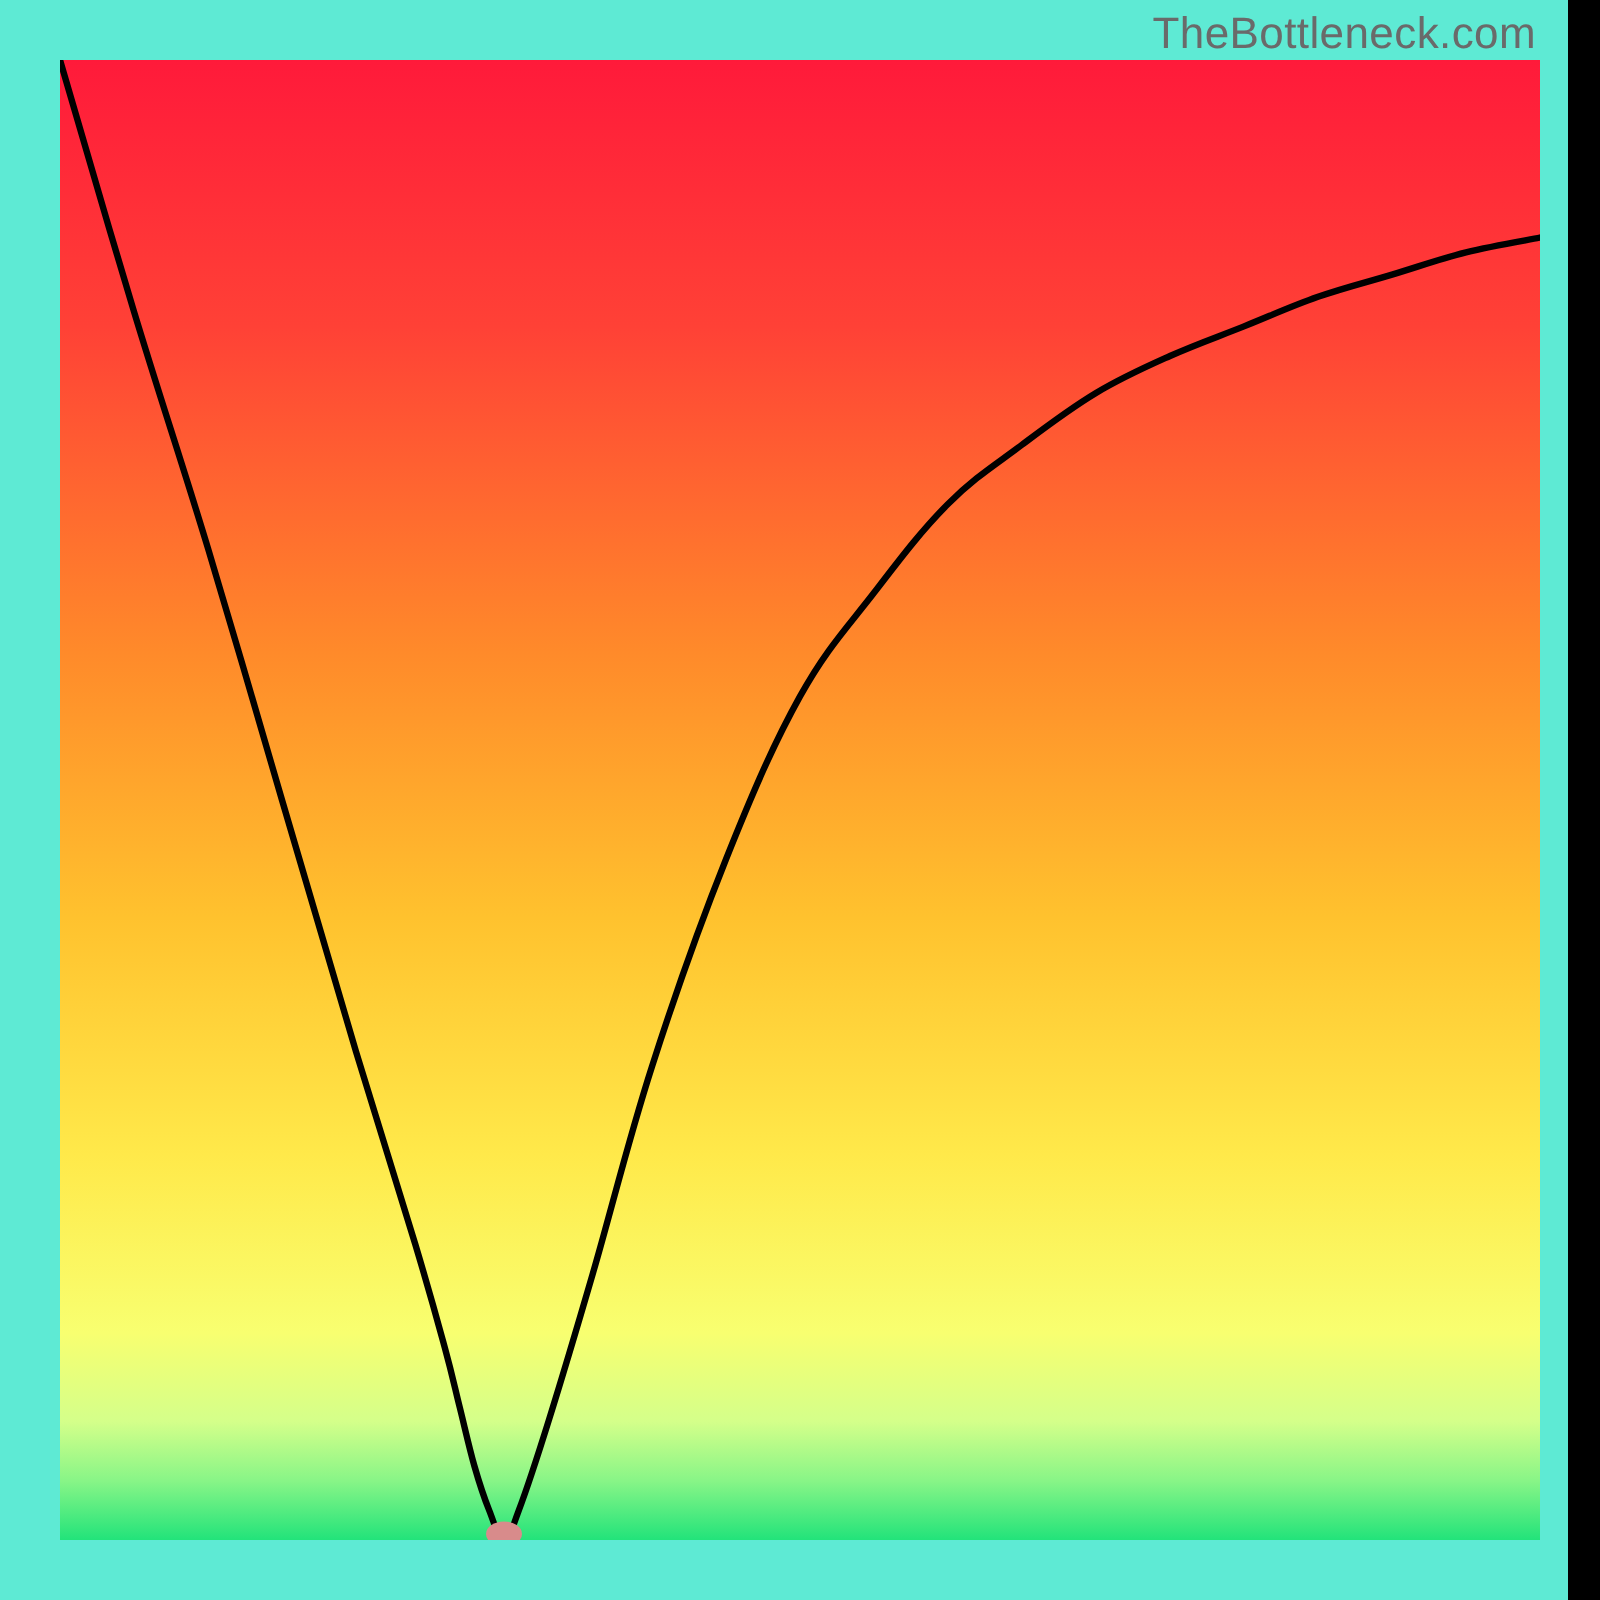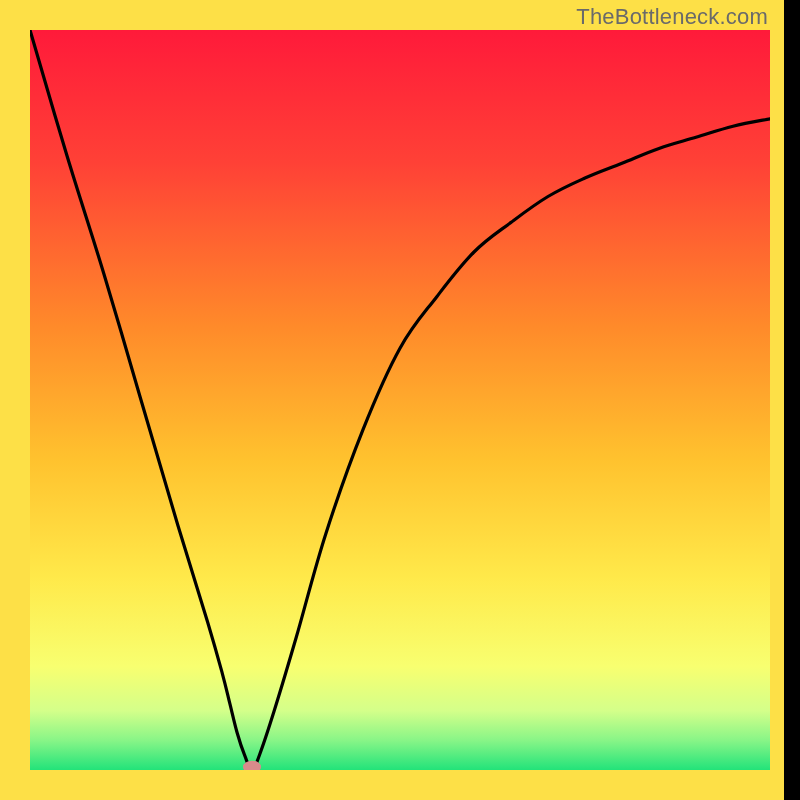--- a/index.html
+++ b/index.html
@@ -8,21 +8,21 @@
     width: 800px;
     height: 800px;
     overflow: hidden;
     font-family: Arial, Helvetica, sans-serif;
     background: #000;
   }
   .frame {
     position: relative;
     width: 784px;
     height: 800px;
-    background: #fde047;
+    background: #5eead4;
   }
   .plot-area {
     position: absolute;
     left: 30px;
     top: 30px;
     width: 740px;
     height: 740px;
     overflow: hidden;
   }
   .credit {

